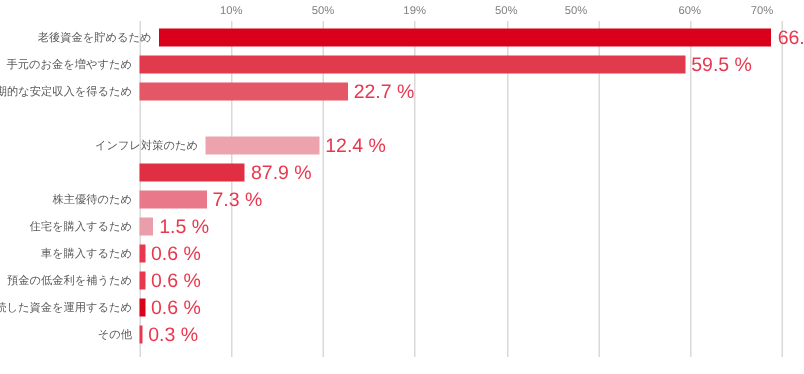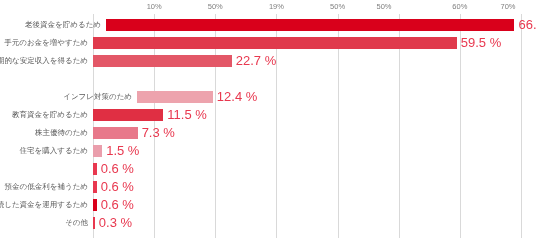--- a/index.html
+++ b/index.html
@@ -153,35 +153,35 @@
           <div class="row-label">定期的な安定収入を得るため</div>
           <div class="bar" style="width: 138.794px; background: rgb(227, 87, 103);"></div>
           <div class="bar-value" style="left: 138.794px; color: rgb(232, 56, 79);">22.7 %</div>
         </div>
         <div class="row" style="top: 74px; margin-left: 44px;">
           <div class="row-label">インフレ対策のため</div>
           <div class="bar" style="width: 75.8171px; background: rgb(237, 163, 173);"></div>
           <div class="bar-value" style="left: 75.8171px; color: rgb(232, 56, 79);">12.4 %</div>
         </div>
         <div class="row" style="top: 92px;">
-          <div class="row-label">教育資金を貯めるため</div>
           <div class="bar" style="width: 70.3143px; background: rgb(224, 47, 67);"></div>
-          <div class="bar-value" style="left: 70.3143px; color: rgb(232, 56, 79);">11.5 %</div>
+          <div class="bar-value" style="left: 70.3143px; color: rgb(232, 56, 79);">87.9 %</div>
         </div>
         <div class="row" style="top: 110px;">
           <div class="row-label">株主優待のため</div>
           <div class="bar" style="width: 44.6343px; background: rgb(232, 120, 138);"></div>
           <div class="bar-value" style="left: 44.6343px; color: rgb(232, 56, 79);">7.3 %</div>
         </div>
         <div class="row" style="top: 128px;">
           <div class="row-label">住宅を購入するため</div>
           <div class="bar" style="width: 9.17143px; background: rgb(234, 158, 172);"></div>
           <div class="bar-value" style="left: 9.17143px; color: rgb(232, 56, 79);">1.5 %</div>
         </div>
         <div class="row" style="top: 146px;">
+          <div class="row-label">車を購入するため</div>
           <div class="bar" style="width: 3.66857px; background: rgb(232, 56, 79);"></div>
           <div class="bar-value" style="left: 3.66857px; color: rgb(232, 56, 79);">0.6 %</div>
         </div>
         <div class="row" style="top: 164px;">
           <div class="row-label">預金の低金利を補うため</div>
           <div class="bar" style="width: 3.66857px; background: rgb(232, 56, 79);"></div>
           <div class="bar-value" style="left: 3.66857px; color: rgb(232, 56, 79);">0.6 %</div>
         </div>
         <div class="row" style="top: 182px;">
           <div class="row-label">相続した資金を運用するため</div>

